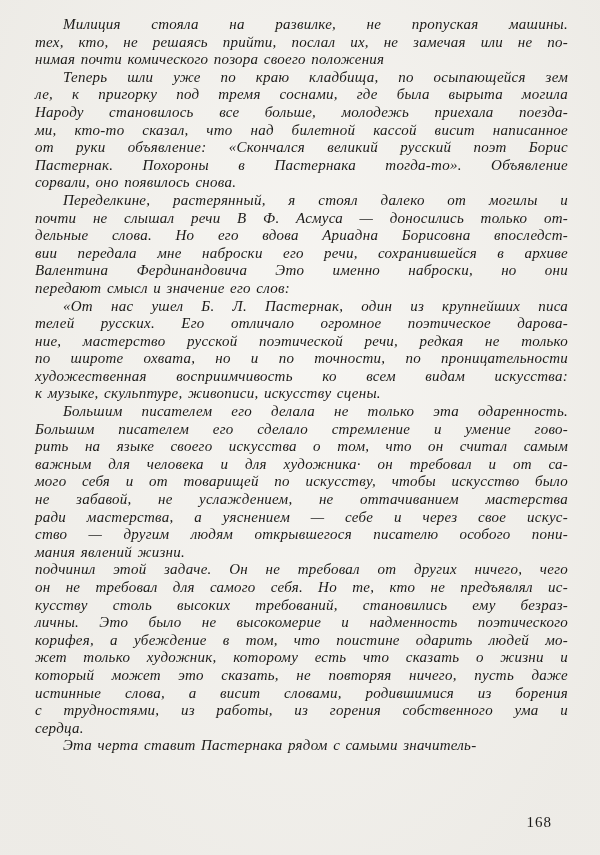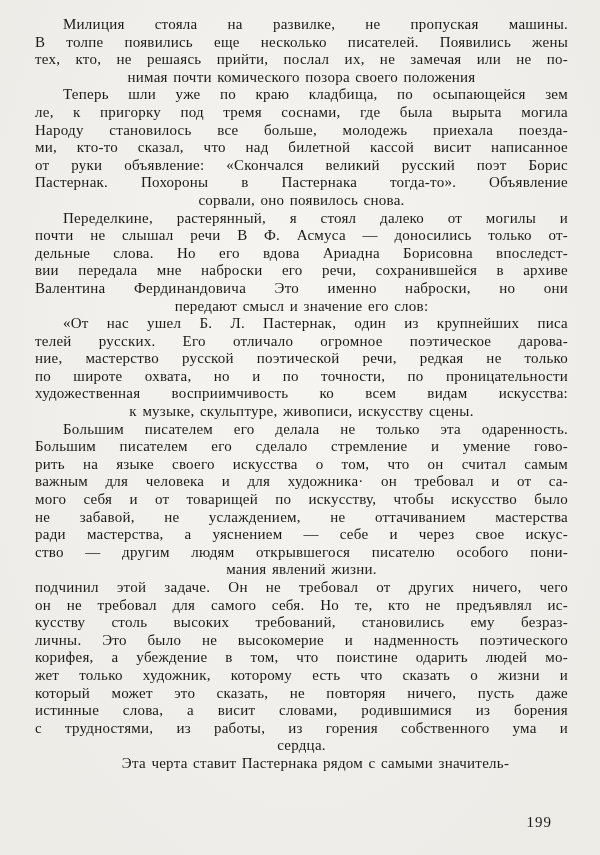--- a/index.html
+++ b/index.html
@@ -26,23 +26,23 @@
     position: absolute;
     left: 35px;
     top: 16px;
     width: 533px;
     color: #1b1a18;
     font-size: 15px;
     line-height: 17.6px;
     letter-spacing: 0.25px;
     word-spacing: 1.5px;
   }
-  .para { margin: 0; padding: 0; }
+  .para { margin: 0; padding: 0; font-style: italic; }
   .line {
-    text-align: center;
+    text-align: left;
     white-space: nowrap;
   }
   .line.just {
     white-space: normal;
     text-align: justify;
     text-align-last: justify;
   }
   .line.indent { text-indent: 28px; }
   .page-number {
     position: absolute;
@@ -53,21 +53,20 @@
     letter-spacing: 1px;
   }
 </style>
 </head>
 <body>
 
 <div class="page">
   <div class="text-block">
       <div class="para">
         <div class="line indent just">Милиция стояла на развилке, не пропуская машины.</div>
-        <div class="line just">В толпе появились еще несколько писателей. Появились жены</div>
         <div class="line just">тех, кто, не решаясь прийти, послал их, не замечая или не по-</div>
         <div class="line">нимая почти комического позора своего положения</div>
       </div>
       <div class="para">
         <div class="line indent just">Теперь шли уже по краю кладбища, по осыпающейся зем</div>
         <div class="line just">ле, к пригорку под тремя соснами, где была вырыта могила</div>
         <div class="line just">Народу становилось все больше, молодежь приехала поезда-</div>
         <div class="line just">ми, кто-то сказал, что над билетной кассой висит написанное</div>
         <div class="line just">от руки объявление: «Скончался великий русский поэт Борис</div>
         <div class="line just">Пастернак. Похороны в Пастернака тогда-то». Объявление</div>
@@ -109,14 +108,14 @@
         <div class="line just">жет только художник, которому есть что сказать о жизни и</div>
         <div class="line just">который может это сказать, не повторяя ничего, пусть даже</div>
         <div class="line just">истинные слова, а висит словами, родившимися из борения</div>
         <div class="line just">с трудностями, из работы, из горения собственного ума и</div>
         <div class="line">сердца.</div>
       </div>
       <div class="para">
         <div class="line indent">Эта черта ставит Пастернака рядом с самыми значитель-</div>
       </div>
     </div>
-  <div class="page-number">199</div>
+  <div class="page-number">168</div>
 </div>
 
 </body></html>

